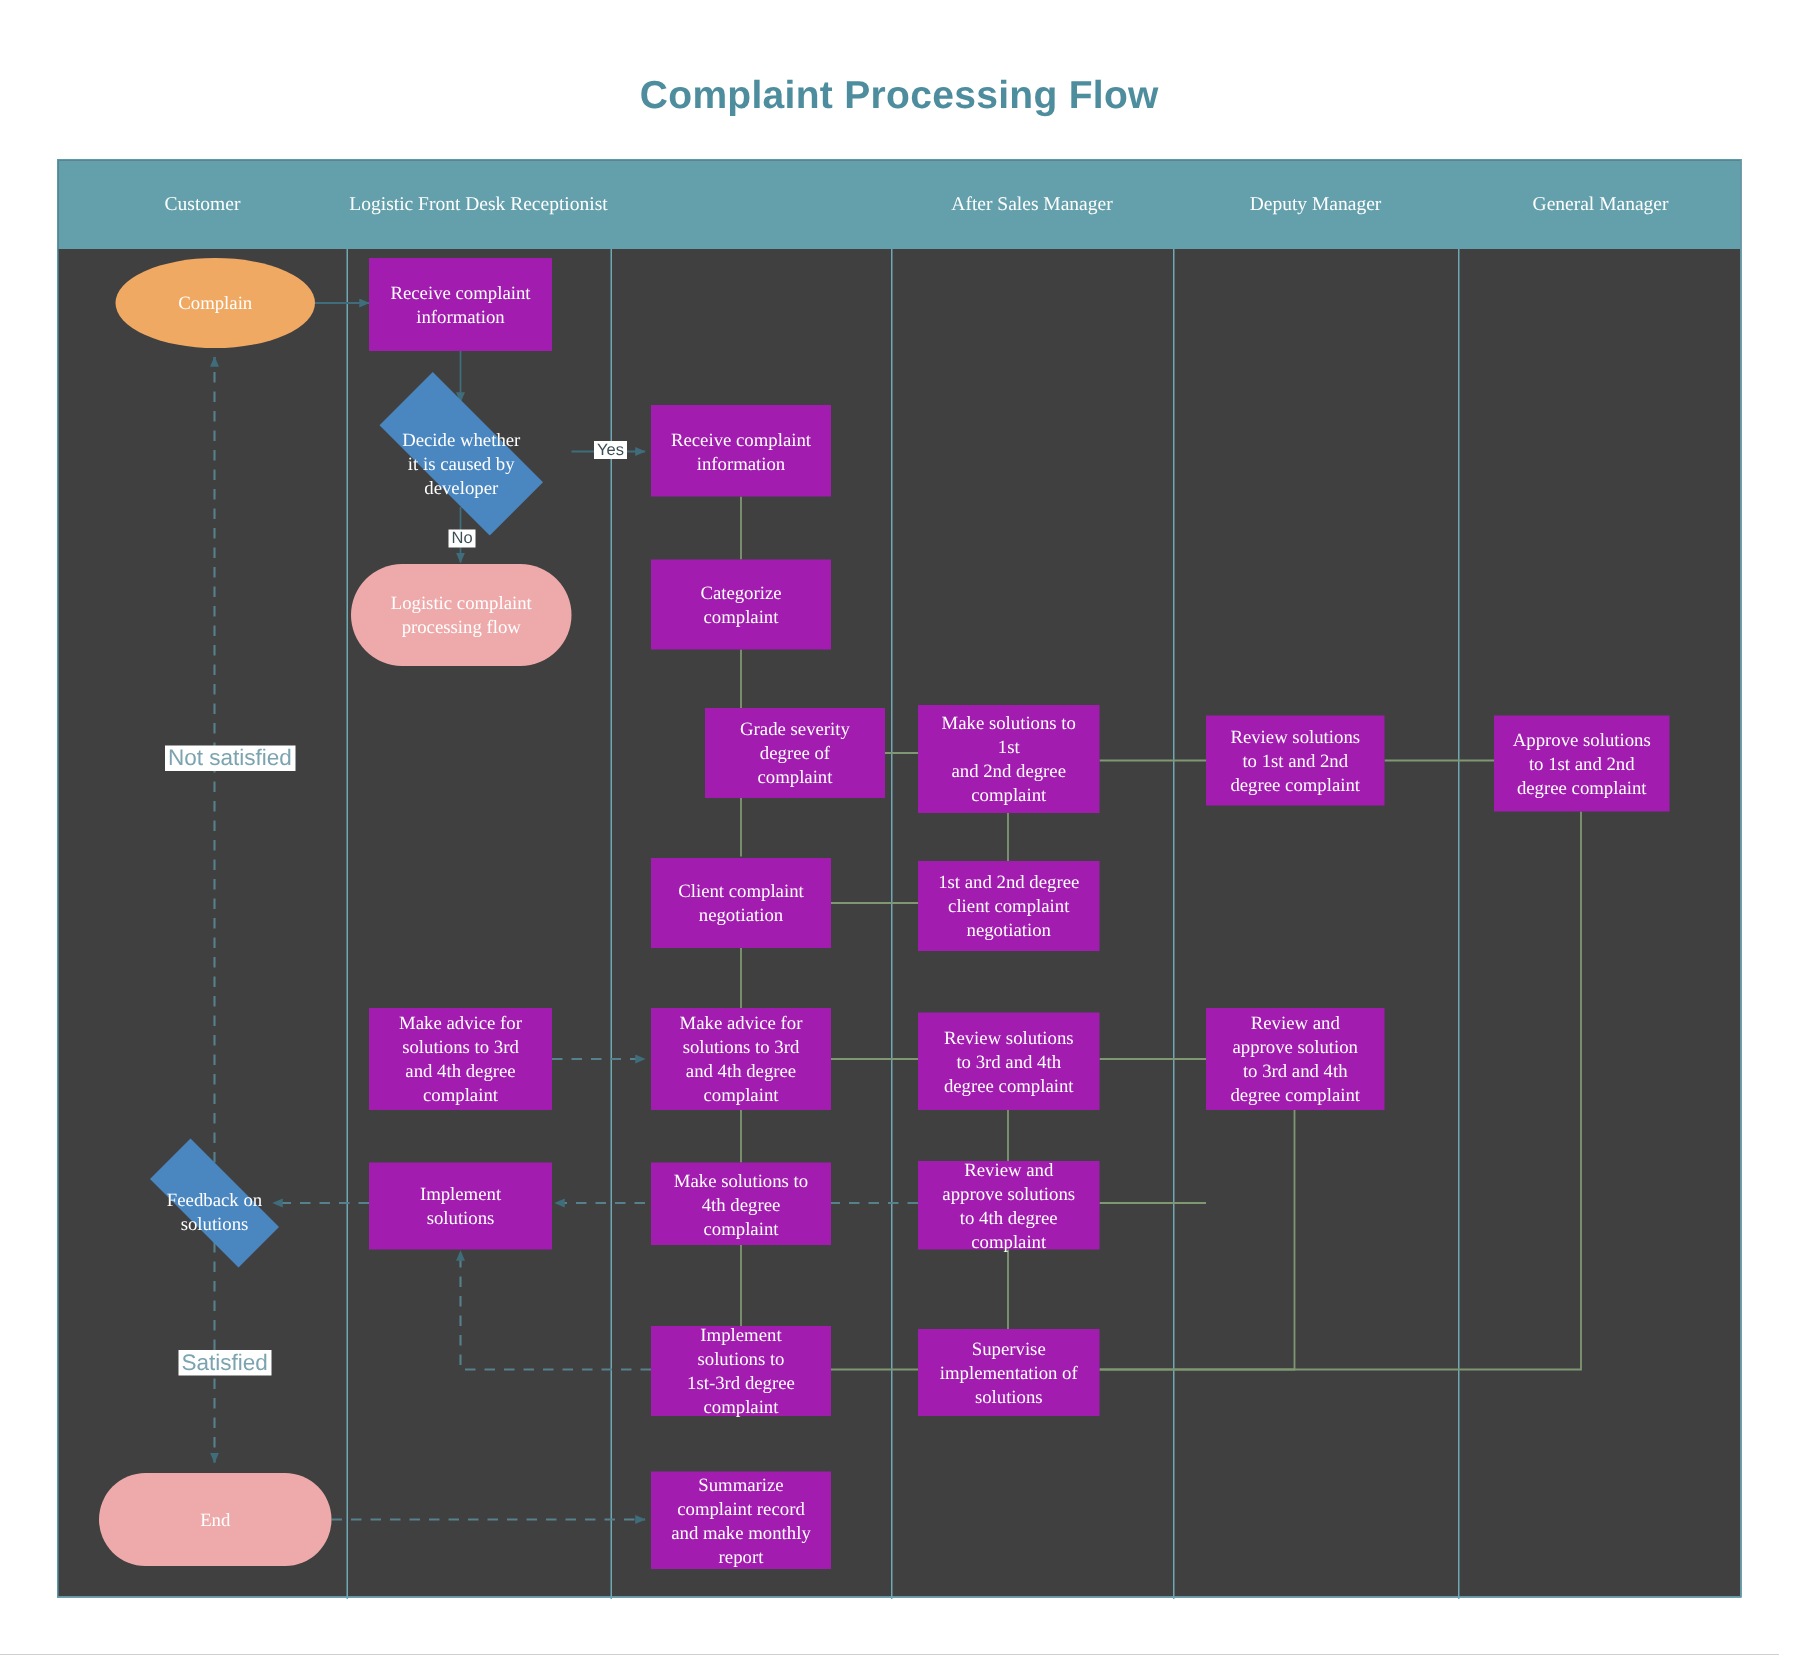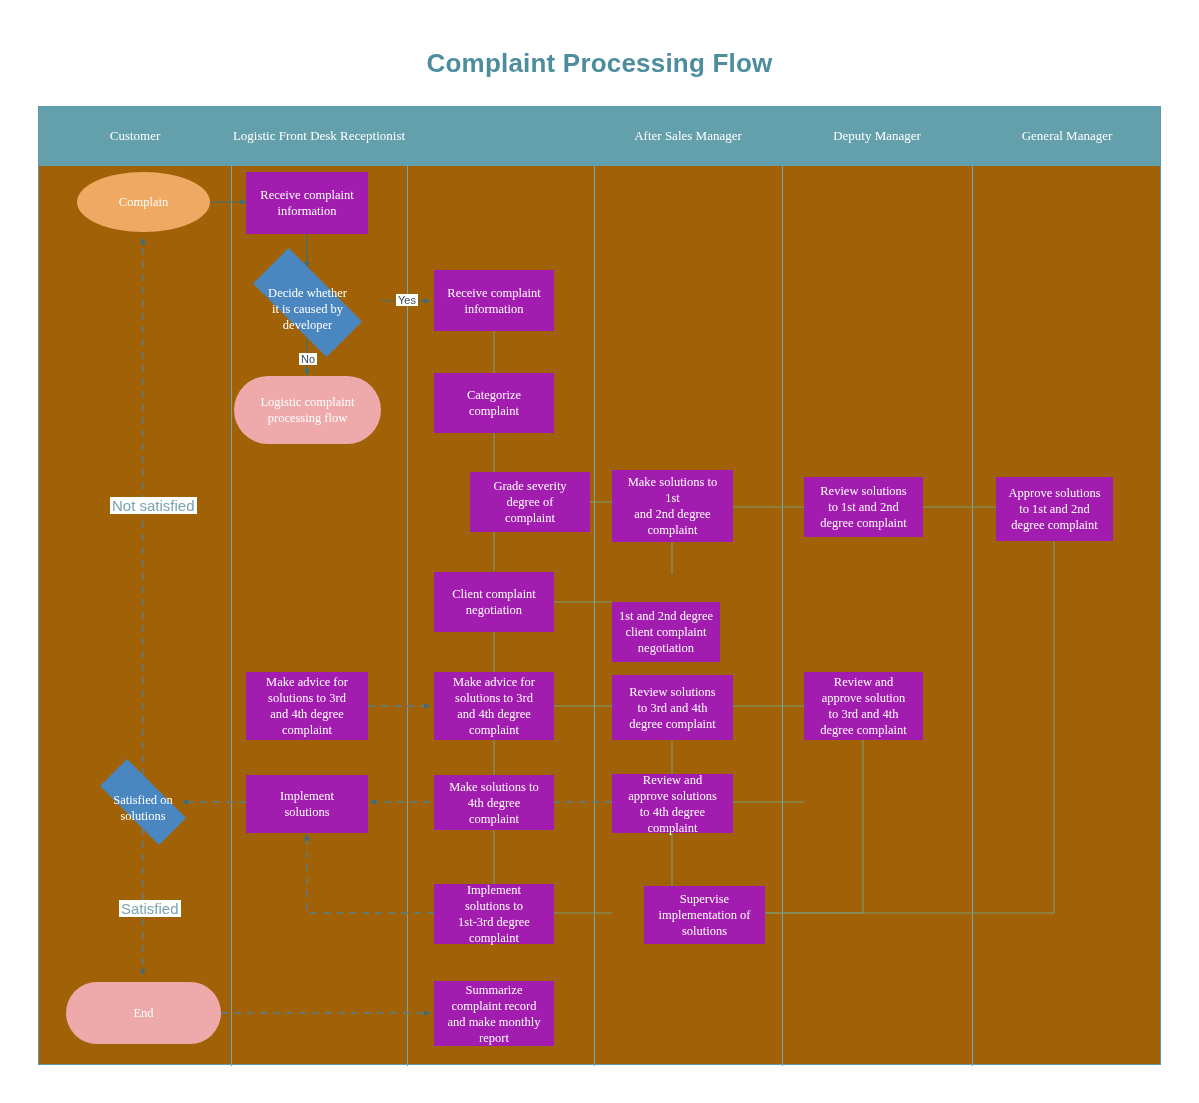--- a/index.html
+++ b/index.html
@@ -37,21 +37,21 @@
 
   
   #frame {
     position: absolute;
     left: 38px;
     top: 106px;
     width: 1123px;
     height: 959px;
     border: 1px solid #5a9aaa;
     box-sizing: border-box;
-    background: #a16207;
+    background: #404040;
   }
   #header-band {
     position: absolute;
     left: 0; top: 0;
     width: 100%;
     height: 59px;
     background: #63a0ab;
   }
   .lane-header {
     position: absolute;
@@ -250,21 +250,21 @@
       <path d="M221,1013 L430,1013" marker-end="url(#arrowDash)"></path>
     </g>
   </svg>
 
   <div class="node n-start" style="left:77px;top:172px;width:133px;height:60px;">
     <span>Complain</span>
   </div>
 
   <div class="node n-decision" style="left:84px;top:775px;width:118px;height:54px;">
     <span class="dia-bg"></span>
-    <span class="dia-txt">Satisfied on
+    <span class="dia-txt">Feedback on
 solutions</span>
   </div>
 
   <div class="node n-terminator" style="left:66px;top:982px;width:155px;height:62px;">
     <span>End</span>
   </div>
 
   <div class="node n-process" style="left:246px;top:172px;width:122px;height:62px;">
     <span>Receive complaint
 information</span>
@@ -342,40 +342,40 @@
 report</span>
   </div>
 
   <div class="node n-process" style="left:612px;top:470px;width:121px;height:72px;">
     <span>Make solutions to
 1st
 and 2nd degree
 complaint</span>
   </div>
 
-  <div class="node n-process" style="left:612px;top:602px;width:108px;height:60px;">
+  <div class="node n-process" style="left:612px;top:574px;width:121px;height:60px;">
     <span>1st and 2nd degree
 client complaint
 negotiation</span>
   </div>
 
   <div class="node n-process" style="left:612px;top:675px;width:121px;height:65px;">
     <span>Review solutions
 to 3rd and 4th
 degree complaint</span>
   </div>
 
   <div class="node n-process" style="left:612px;top:774px;width:121px;height:59px;">
     <span>Review and
 approve solutions
 to 4th degree
 complaint</span>
   </div>
 
-  <div class="node n-process" style="left:612px;top:886px;width:121px;height:58px;margin-left:32px;">
+  <div class="node n-process" style="left:612px;top:886px;width:121px;height:58px;">
     <span>Supervise
 implementation of
 solutions</span>
   </div>
 
   <div class="node n-process" style="left:804px;top:477px;width:119px;height:60px;">
     <span>Review solutions
 to 1st and 2nd
 degree complaint</span>
   </div>

